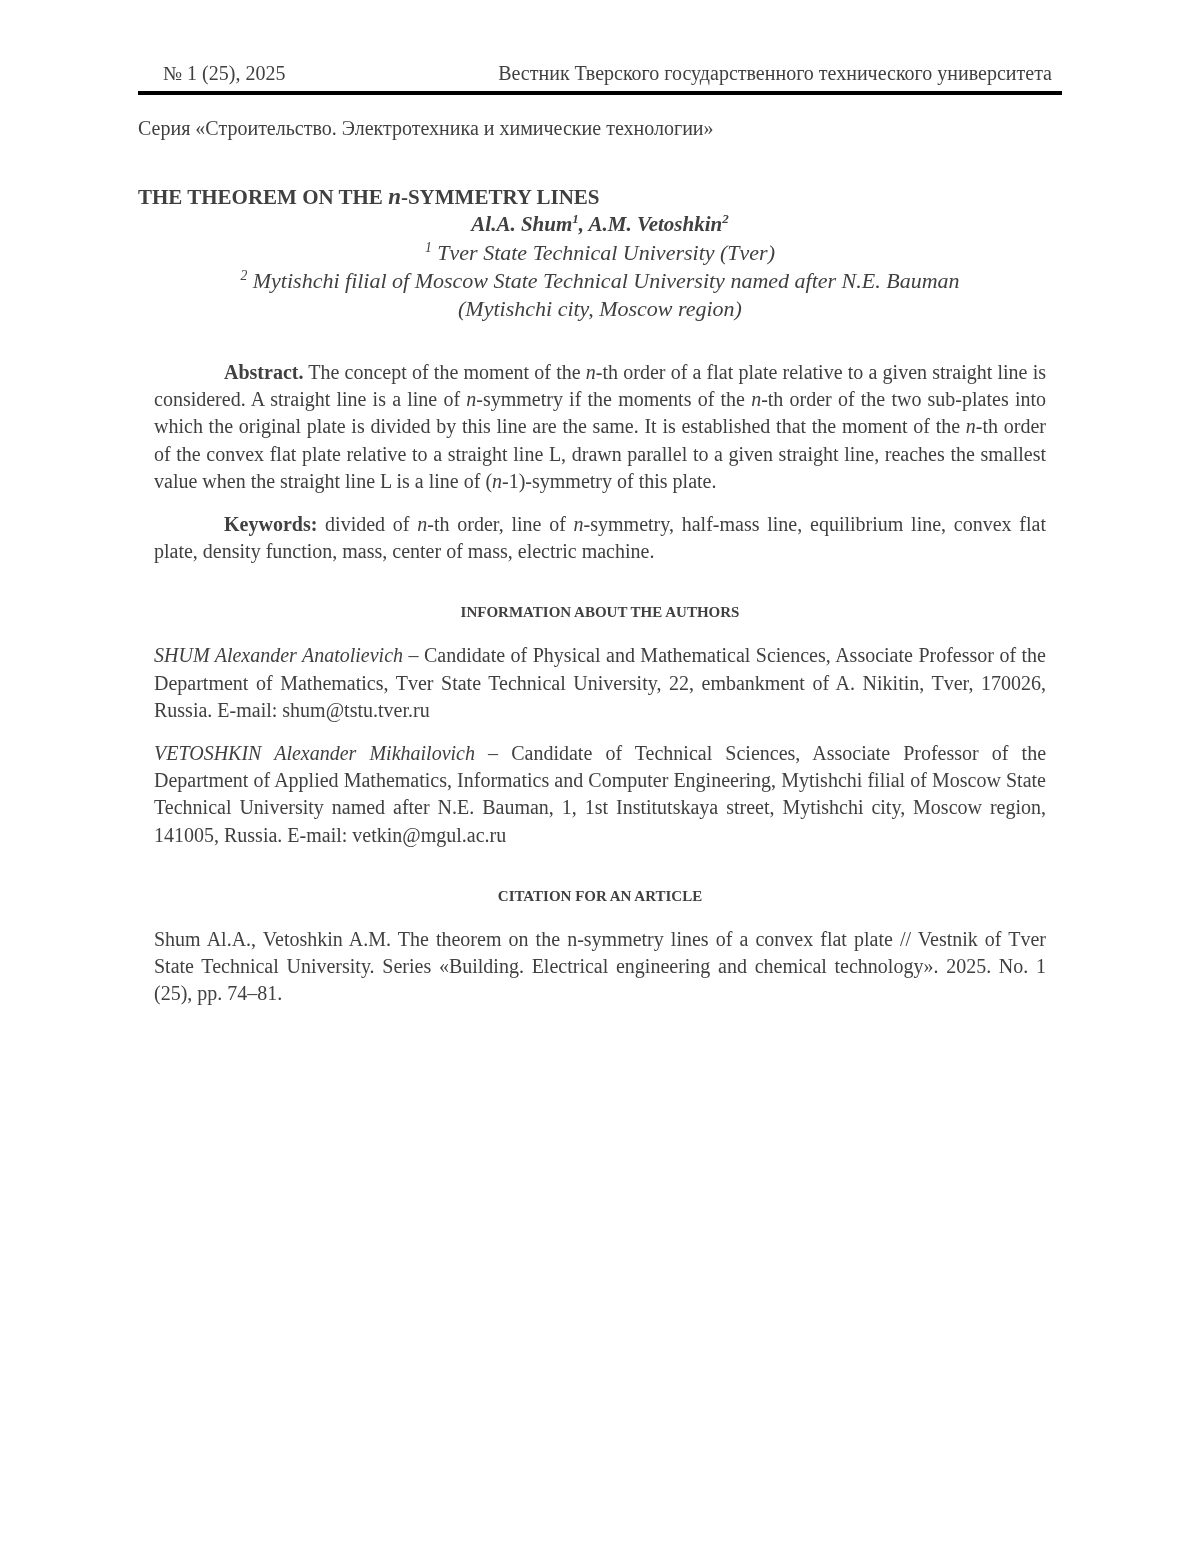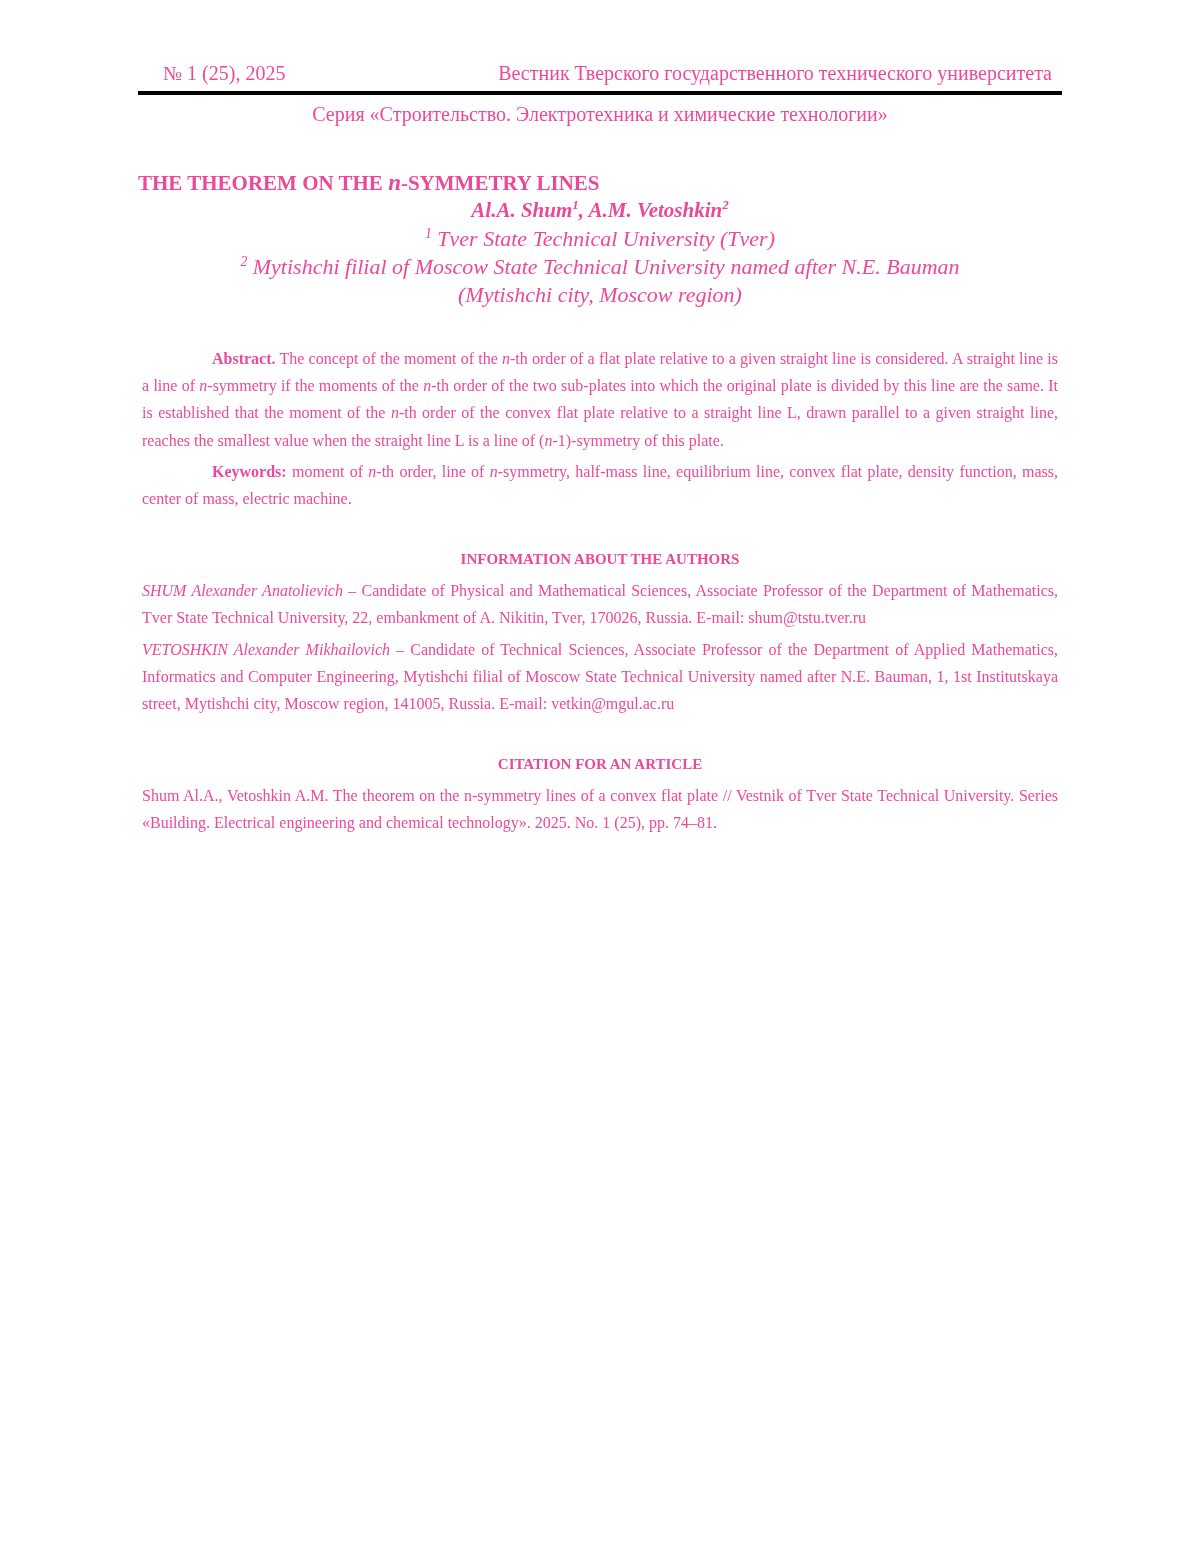--- a/index.html
+++ b/index.html
@@ -6,38 +6,38 @@
     margin: 0;
     padding: 0;
     background: #ffffff;
   }
   .page {
     position: relative;
     width: 1200px;
     height: 1553px;
     background: #ffffff;
     font-family: "Liberation Serif", "DejaVu Serif", serif;
-    color: #ec4899;
+    color: #404040;
     overflow: hidden;
   }
   .content {
     margin: 0 138px;
     padding-top: 62px;
   }
   .header-row {
     display: flex;
     justify-content: space-between;
     align-items: baseline;
     padding: 0 10px 6px 25px;
     border-bottom: 4px solid #000000;
     font-size: 20px;
   }
   .series {
-    margin-top: 8px;
-    text-align: center;
+    margin-top: 22px;
+    text-align: left;
     font-size: 20px;
   }
   .title {
     margin: 42px 0 0 0;
     text-align: left;
     font-size: 21px;
     font-weight: bold;
     line-height: 29px;
   }
   .title .rich-i {
@@ -52,22 +52,22 @@
   .affil {
     text-align: center;
     font-style: italic;
     font-size: 22px;
     line-height: 28px;
   }
   .affil-first {
     margin-top: 2px;
   }
   .para {
-    margin: 4px;
-    font-size: 16px;
+    margin: 16px;
+    font-size: 20px;
     line-height: 27.2px;
     text-align: justify;
   }
   .indent {
     text-indent: 70px;
   }
   .abstract-block {
     margin-top: 36px;
   }
   .section-heading {
@@ -107,21 +107,21 @@
       <div><span>THE THEOREM ON THE </span><span class="rich-i" style="font-style: italic;">n</span><span>-SYMMETRY LINES</span></div>
     </h1>
 
     <div class="authors"><span>Al.A. Shum</span><sup>1</sup><span>, A.M. Vetoshkin</span><sup>2</sup></div>
 
     <div class="affil affil-first"><sup>1</sup><span> Tver State Technical University (Tver)</span></div>
     <div class="affil"><sup>2</sup><span> Mytishchi filial of Moscow State Technical University named after N.E. Bauman</span></div>
     <div class="affil">(Mytishchi city, Moscow region)</div>
 
     <p class="para indent abstract-block"><span style="font-weight: bold;">Abstract.</span><span> The concept of the moment of the </span><span class="rich-i" style="font-style: italic;">n</span><span>-th order of a flat plate relative to a given straight line is considered. A straight line is a line of </span><span class="rich-i" style="font-style: italic;">n</span><span>-symmetry if the moments of the </span><span class="rich-i" style="font-style: italic;">n</span><span>-th order of the two sub-plates into which the original plate is divided by this line are the same. It is established that the moment of the </span><span class="rich-i" style="font-style: italic;">n</span><span>-th order of the convex flat plate relative to a straight line L, drawn parallel to a given straight line, reaches the smallest value when the straight line L is a line of (</span><span class="rich-i" style="font-style: italic;">n</span><span>-1)-symmetry of this plate.</span></p>
-    <p class="para indent"><span style="font-weight: bold;">Keywords:</span><span> moment of </span><span class="rich-i" style="font-style: italic;">n</span><span>-th order, line of </span><span class="rich-i" style="font-style: italic;">n</span><span>-symmetry, half-mass line, equilibrium line, convex flat plate, density function, mass, center of mass, electric machine.</span></p>
+    <p class="para indent"><span style="font-weight: bold;">Keywords:</span><span> divided of </span><span class="rich-i" style="font-style: italic;">n</span><span>-th order, line of </span><span class="rich-i" style="font-style: italic;">n</span><span>-symmetry, half-mass line, equilibrium line, convex flat plate, density function, mass, center of mass, electric machine.</span></p>
 
     <h2 class="section-heading">INFORMATION ABOUT THE AUTHORS</h2>
     <p class="para"><span class="rich-i" style="font-style: italic;">SHUM Alexander Anatolievich</span><span> – Candidate of Physical and Mathematical Sciences, Associate Professor of the Department of Mathematics, Tver State Technical University, 22, embankment of A. Nikitin, Tver, 170026, Russia. E-mail: shum@tstu.tver.ru</span></p>
     <p class="para"><span class="rich-i" style="font-style: italic;">VETOSHKIN Alexander Mikhailovich</span><span> – Candidate of Technical Sciences, Associate Professor of the Department of Applied Mathematics, Informatics and Computer Engineering, Mytishchi filial of Moscow State Technical University named after N.E. Bauman, 1, 1st Institutskaya street, Mytishchi city, Moscow region, 141005, Russia. E-mail: vetkin@mgul.ac.ru</span></p>
 
     <h2 class="section-heading">CITATION FOR AN ARTICLE</h2>
     <p class="para">Shum Al.A., Vetoshkin A.M. The theorem on the n-symmetry lines of a convex flat plate // Vestnik of Tver State Technical University. Series «Building. Electrical engineering and chemical technology». 2025. No. 1 (25), pp. 74–81.</p>
 
   </div>
 

